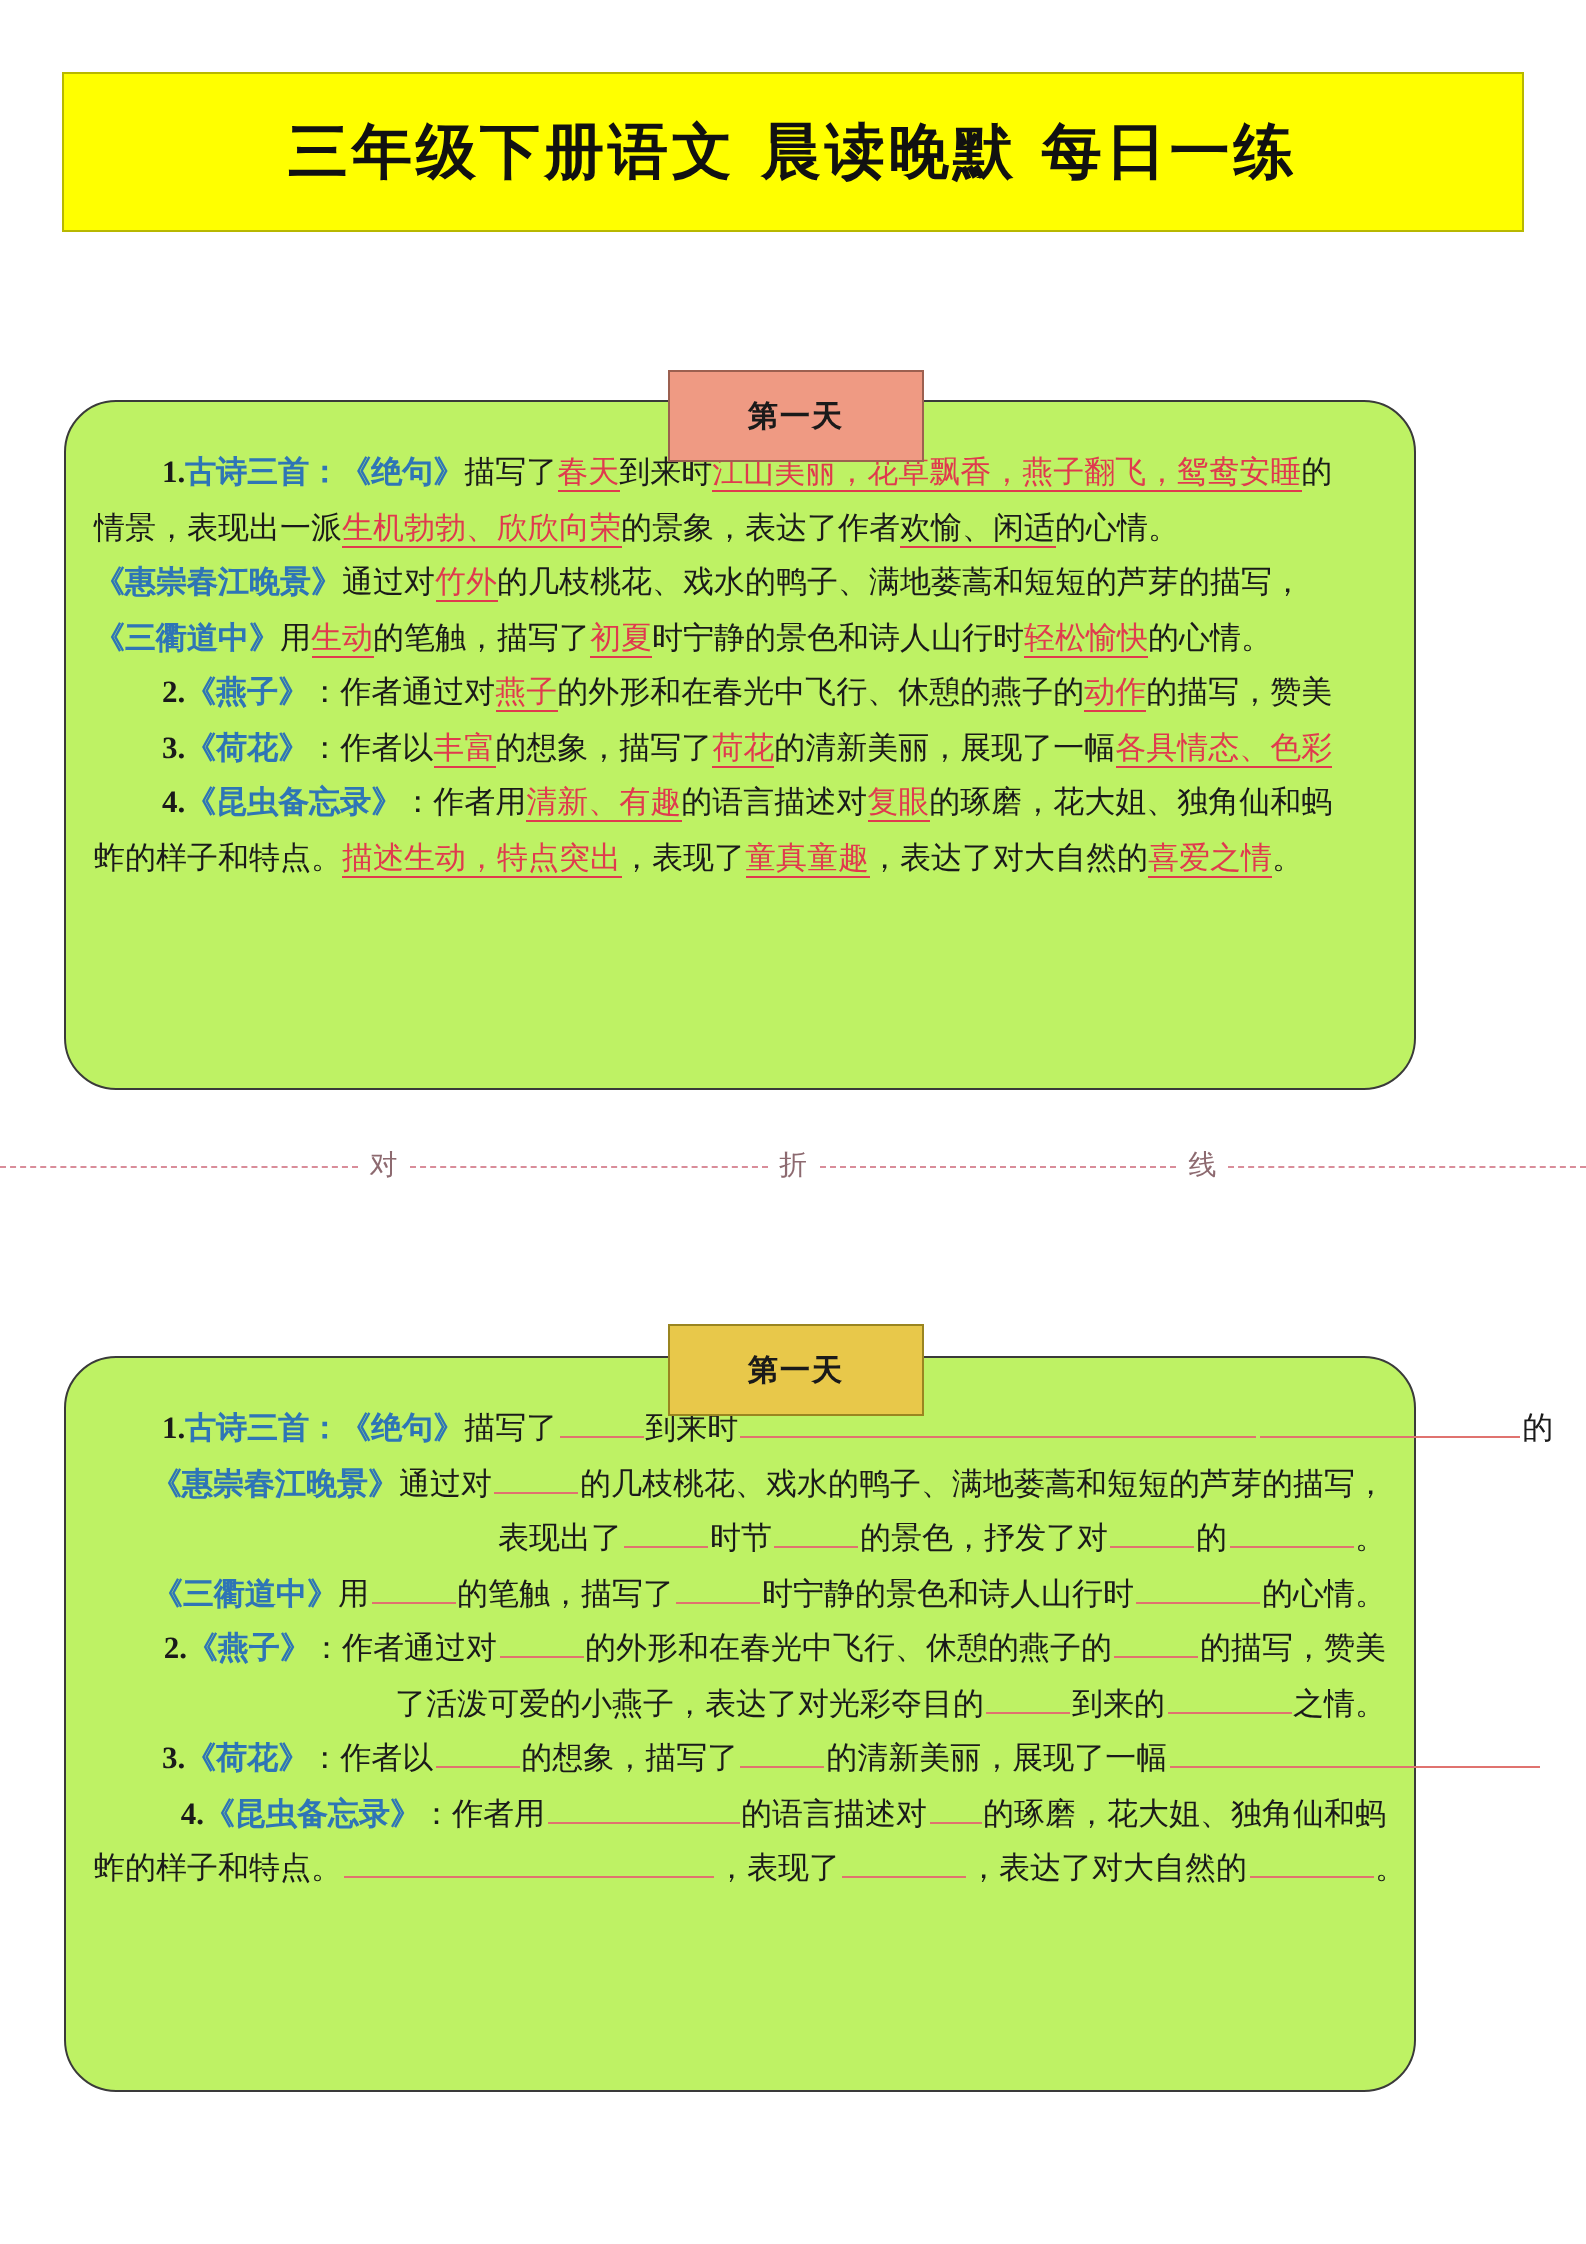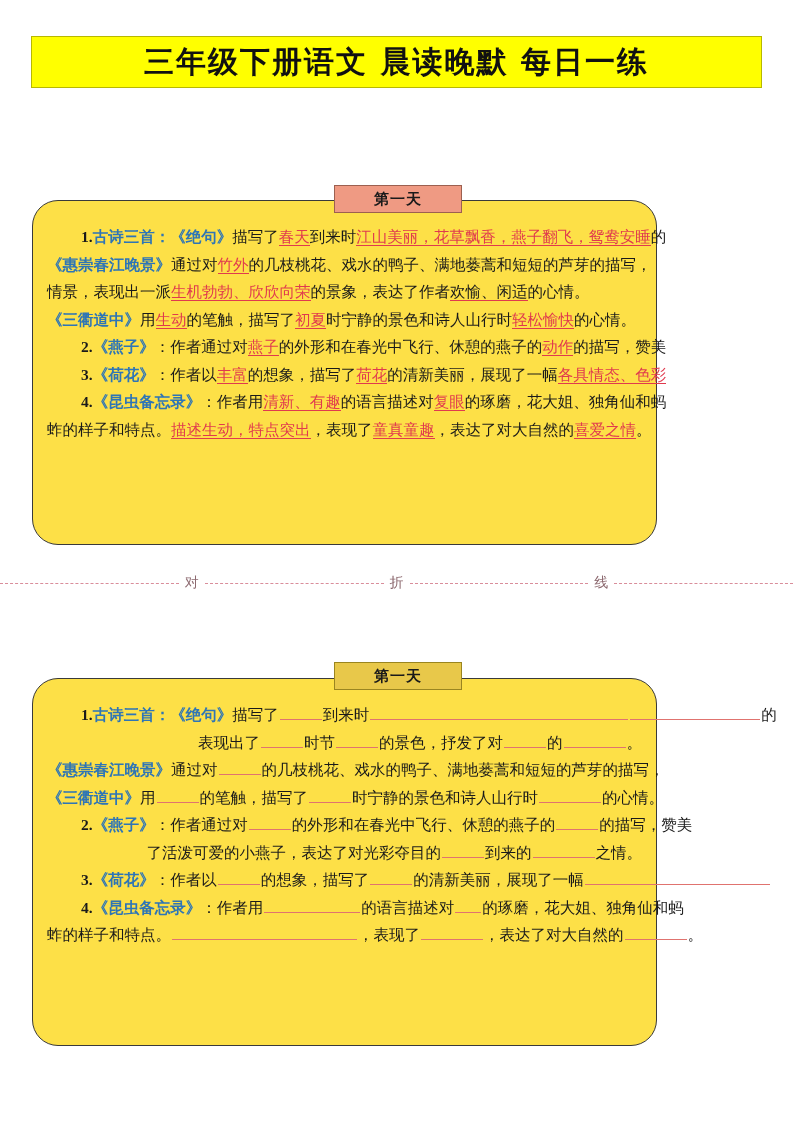--- a/index.html
+++ b/index.html
@@ -15,42 +15,42 @@
     color: #1a1a1a;
     overflow: hidden;
   }
 
   
   .title-banner {
     position: absolute;
     left: 31px;
     top: 36px;
     width: 731px;
-    height: 52px;
+    height: 80px;
     background: #ffff00;
     border: 1px solid #b8b800;
     display: flex;
     align-items: center;
     justify-content: center;
     box-sizing: border-box;
   }
   .title-text {
     font-family: "DejaVu Serif", "Liberation Serif", serif;
     font-size: 30px;
     font-weight: 700;
     letter-spacing: 2px;
     color: #111111;
     white-space: nowrap;
   }
 
   
   .day-badge {
     position: absolute;
     width: 128px;
-    height: 28px;
+    height: 46px;
     display: flex;
     align-items: center;
     justify-content: center;
     box-sizing: border-box;
     z-index: 5;
     font-family: "DejaVu Serif", "Liberation Serif", serif;
     font-size: 15px;
     font-weight: 700;
     color: #1a1a1a;
     letter-spacing: 1px;
@@ -65,25 +65,25 @@
     left: 334px;
     top: 662px;
     background: #e8c84a;
     border: 1px solid #9a8520;
   }
 
   
   .content-box {
     position: absolute;
     left: 32px;
-    width: 625px;
+    width: 676px;
     box-sizing: border-box;
     border: 1.4px solid #3a3a3a;
     border-radius: 26px;
-    background: #fde047;
+    background: #bef264;
     padding: 22px 14px 14px 14px;
   }
   .box-answers { top: 200px; height: 345px; }
   .box-blanks  { top: 678px; height: 368px; text-align: right; }
 
   .line {
     font-size: 15.5px;
     line-height: 27.5px;
     white-space: nowrap;
     letter-spacing: 0px;
@@ -160,25 +160,25 @@
 <div class="day-badge badge-one">
   <span>第一天</span>
 </div>
 
 <div class="content-box box-answers">
 
   <div class="line indent">
     <span class="num">1.</span><span class="blue">古诗三首：《绝句》</span><span class="plain">描写了</span><span class="red-u">春天</span><span class="plain">到来时</span><span class="red-u">江山美丽，花草飘香，燕子翻飞，鸳鸯安睡</span><span class="plain">的</span>
   </div>
   <div class="line">
+    <span class="plain">情景，表现出一派</span><span class="red-u">生机勃勃、欣欣向荣</span><span class="plain">的景象，表达了作者</span><span class="black-u">欢愉、闲适</span><span class="plain">的心情。</span>
+  </div>
+
+  <div class="line">
     <span class="blue">《惠崇春江晚景》</span><span class="plain">通过对</span><span class="red-u">竹外</span><span class="plain">的几枝桃花、戏水的鸭子、满地蒌蒿和短短的芦芽的描写，</span>
-  </div>
-
-  <div class="line">
-    <span class="plain">情景，表现出一派</span><span class="red-u">生机勃勃、欣欣向荣</span><span class="plain">的景象，表达了作者</span><span class="black-u">欢愉、闲适</span><span class="plain">的心情。</span>
   </div>
 
   <div class="line">
     <span class="blue">《三衢道中》</span><span class="plain">用</span><span class="red-u">生动</span><span class="plain">的笔触，描写了</span><span class="red-u">初夏</span><span class="plain">时宁静的景色和诗人山行时</span><span class="red-u">轻松愉快</span><span class="plain">的心情。</span>
   </div>
 
   <div class="line indent">
     <span class="num">2.</span><span class="blue">《燕子》</span><span class="plain">：作者通过对</span><span class="red-u">燕子</span><span class="plain">的外形和在春光中飞行、休憩的燕子的</span><span class="red-u">动作</span><span class="plain">的描写，赞美</span>
   </div>
 
@@ -208,25 +208,25 @@
   <span>第一天</span>
 </div>
 
 <div class="content-box box-blanks">
 
   <div class="line indent">
     <span class="num">1.</span><span class="blue">古诗三首：《绝句》</span><span class="plain">描写了</span><span class="bl bl-s"></span><span class="plain">到来时</span><span class="bl bl-h"></span><span class="bl bl-xl"></span><span class="plain">的</span>
   </div>
 
   <div class="line">
+    <span class="blue">《惠崇春江晚景》</span><span class="plain">通过对</span><span class="bl bl-s"></span><span class="plain">的几枝桃花、戏水的鸭子、满地蒌蒿和短短的芦芽的描写，</span>
+  </div>
+  <div class="line">
     <span class="plain">表现出了</span><span class="bl bl-s"></span><span class="plain">时节</span><span class="bl bl-s"></span><span class="plain">的景色，抒发了对</span><span class="bl bl-s"></span><span class="plain">的</span><span class="bl bl-m"></span><span class="plain">。</span>
   </div>
-  <div class="line">
-    <span class="blue">《惠崇春江晚景》</span><span class="plain">通过对</span><span class="bl bl-s"></span><span class="plain">的几枝桃花、戏水的鸭子、满地蒌蒿和短短的芦芽的描写，</span>
-  </div>
 
   <div class="line">
     <span class="blue">《三衢道中》</span><span class="plain">用</span><span class="bl bl-s"></span><span class="plain">的笔触，描写了</span><span class="bl bl-s"></span><span class="plain">时宁静的景色和诗人山行时</span><span class="bl bl-m"></span><span class="plain">的心情。</span>
   </div>
 
   <div class="line indent">
     <span class="num">2.</span><span class="blue">《燕子》</span><span class="plain">：作者通过对</span><span class="bl bl-s"></span><span class="plain">的外形和在春光中飞行、休憩的燕子的</span><span class="bl bl-s"></span><span class="plain">的描写，赞美</span>
   </div>
   <div class="line">
     <span class="plain">了活泼可爱的小燕子，表达了对光彩夺目的</span><span class="bl bl-s"></span><span class="plain">到来的</span><span class="bl bl-m"></span><span class="plain">之情。</span>

